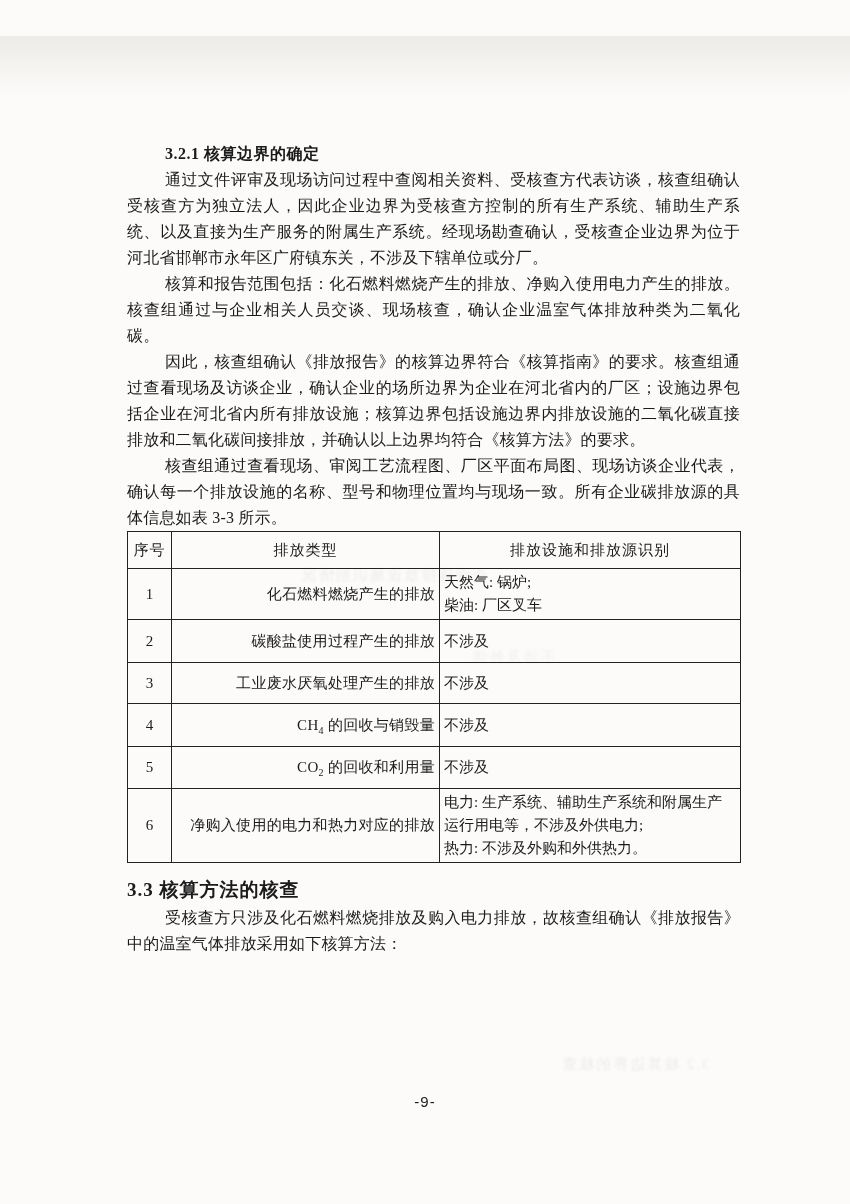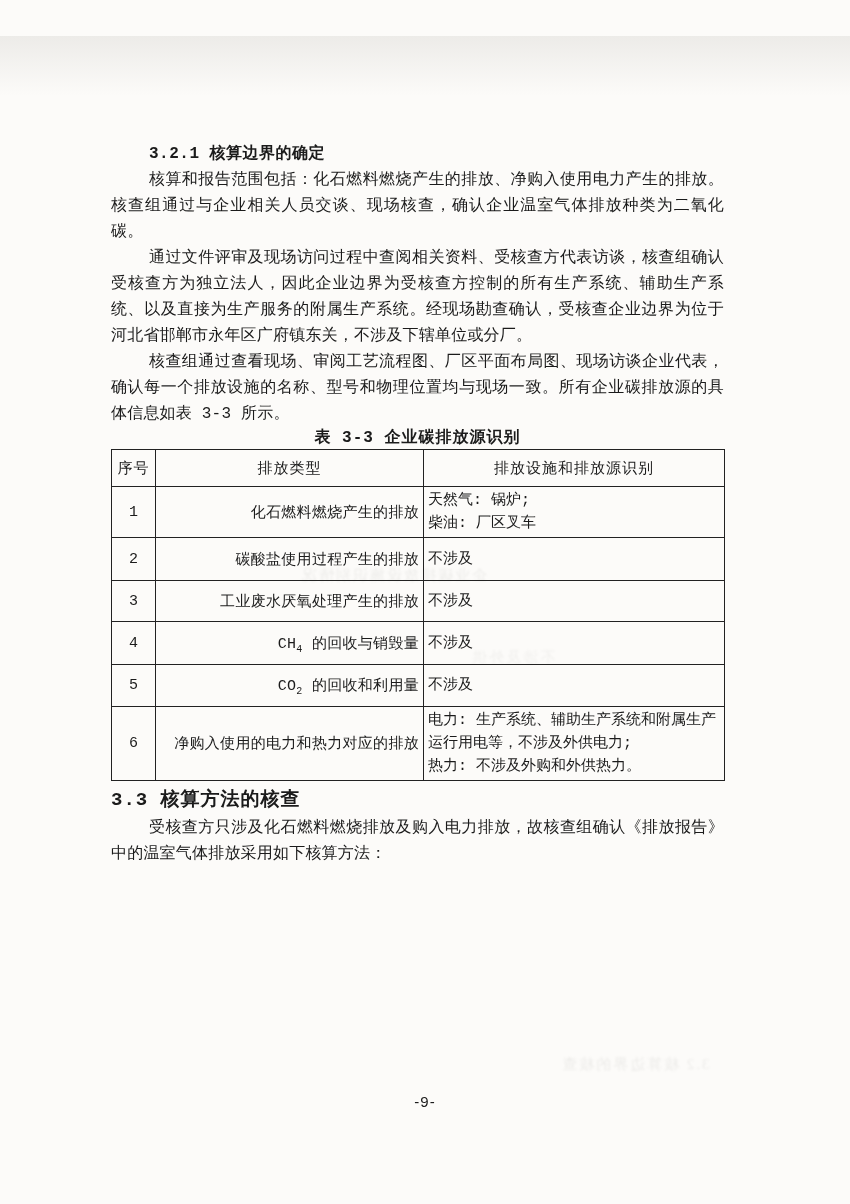--- a/index.html
+++ b/index.html
@@ -13,23 +13,22 @@
     overflow:hidden;
   }
   
   .scan-band{
     position:absolute;top:36px;left:0;right:0;height:60px;
     background:linear-gradient(to bottom, rgba(175,172,165,0.20), rgba(175,172,165,0.0));
     pointer-events:none;
   }
   .content{
     position:absolute;
-    left:111px;top:141px;
+    left:127px;top:141px;
     width:613px;
-    font-family:Liberation Mono, monospace;
   }
   .h-sub{ 
     font-size:16px;font-weight:bold;line-height:26px;
     margin:0 0 0 38px;letter-spacing:0.5px;
   }
   .para{
     margin:0;font-size:16px;line-height:26px;
     text-align:justify;text-indent:38px;letter-spacing:0.2px;
   }
   .table-title{
@@ -51,21 +50,21 @@
   }
   table.emissions thead tr{height:37px;}
   table.emissions th{text-align:center;letter-spacing:1px;}
   td.cell-no{text-align:center;}
   td.cell-type{text-align:right;letter-spacing:0.3px;}
   td.cell-detail{text-align:left;padding-left:10px;line-height:23px;}
   td.cell-detail .detail-line{white-space:normal;}
   sub{font-size:10px;line-height:0;}
   .h-main{ 
     font-size:19px;font-weight:bold;line-height:30px;
-    margin:4px 0 0 0;letter-spacing:1px;
+    margin:12px 0 0 0;letter-spacing:1px;
   }
   .formula-row{
     margin:6px 0 0 52px;
     width:470px;height:26px;
     display:flex;justify-content:space-between;align-items:center;
     font-size:16px;
   }
   .formula-expr{letter-spacing:0.3px;}
   .formula-expr .sub{font-size:10px;vertical-align:-3px;letter-spacing:0;}
   .formula-expr .op{padding:0 3px;}
@@ -98,26 +97,26 @@
 <div class="page">
   <div class="scan-band"></div>
 
   <div class="bleed bleed-1">企业碳排放设施识别情况</div>
   <div class="bleed bleed-2">不涉及外供</div>
   <div class="bleed bleed-3">3.2 核算边界的核查</div>
 
   <div class="content">
 
     <h4 class="h-sub">3.2.1 核算边界的确定</h4>
+    <p class="para">通过文件评审及现场访问过程中查阅相关资料、受核查方代表访谈，核查组确认受核查方为独立法人，因此企业边界为受核查方控制的所有生产系统、辅助生产系统、以及直接为生产服务的附属生产系统。经现场勘查确认，受核查企业边界为位于河北省邯郸市永年区广府镇东关，不涉及下辖单位或分厂。</p>
     <p class="para">核算和报告范围包括：化石燃料燃烧产生的排放、净购入使用电力产生的排放。核查组通过与企业相关人员交谈、现场核查，确认企业温室气体排放种类为二氧化碳。</p>
-    <p class="para">通过文件评审及现场访问过程中查阅相关资料、受核查方代表访谈，核查组确认受核查方为独立法人，因此企业边界为受核查方控制的所有生产系统、辅助生产系统、以及直接为生产服务的附属生产系统。经现场勘查确认，受核查企业边界为位于河北省邯郸市永年区广府镇东关，不涉及下辖单位或分厂。</p>
+    <p class="para">因此，核查组确认《排放报告》的核算边界符合《核算指南》的要求。核查组通过查看现场及访谈企业，确认企业的场所边界为企业在河北省内的厂区；设施边界包括企业在河北省内所有排放设施；核算边界包括设施边界内排放设施的二氧化碳直接排放和二氧化碳间接排放，并确认以上边界均符合《核算方法》的要求。</p>
 
     <p class="para">核查组通过查看现场、审阅工艺流程图、厂区平面布局图、现场访谈企业代表，确认每一个排放设施的名称、型号和物理位置均与现场一致。所有企业碳排放源的具体信息如表 3-3 所示。</p>
 
-    <div class="table-title">表 3-3 企业碳排放源识别</div>
 
     <table class="emissions">
       <colgroup>
           <col class="c-no">
           <col class="c-type">
           <col class="c-detail">
         </colgroup>
       <thead>
         <tr>
           <th>序号</th>

